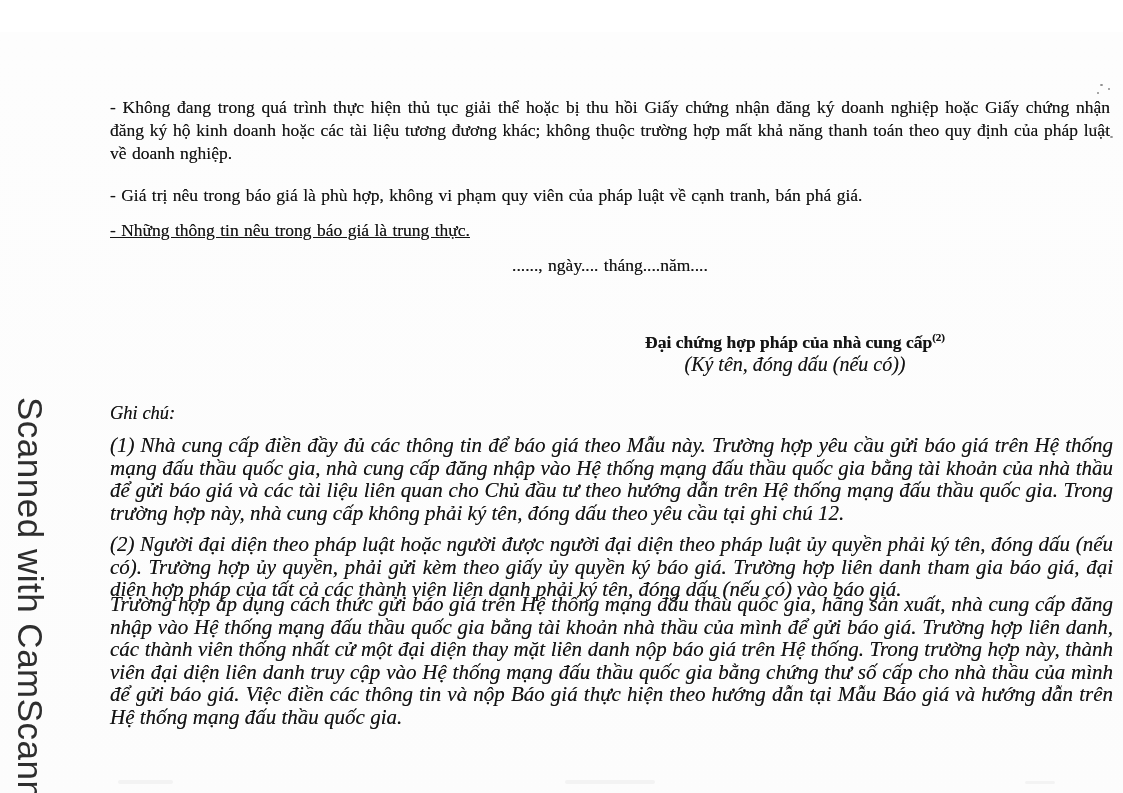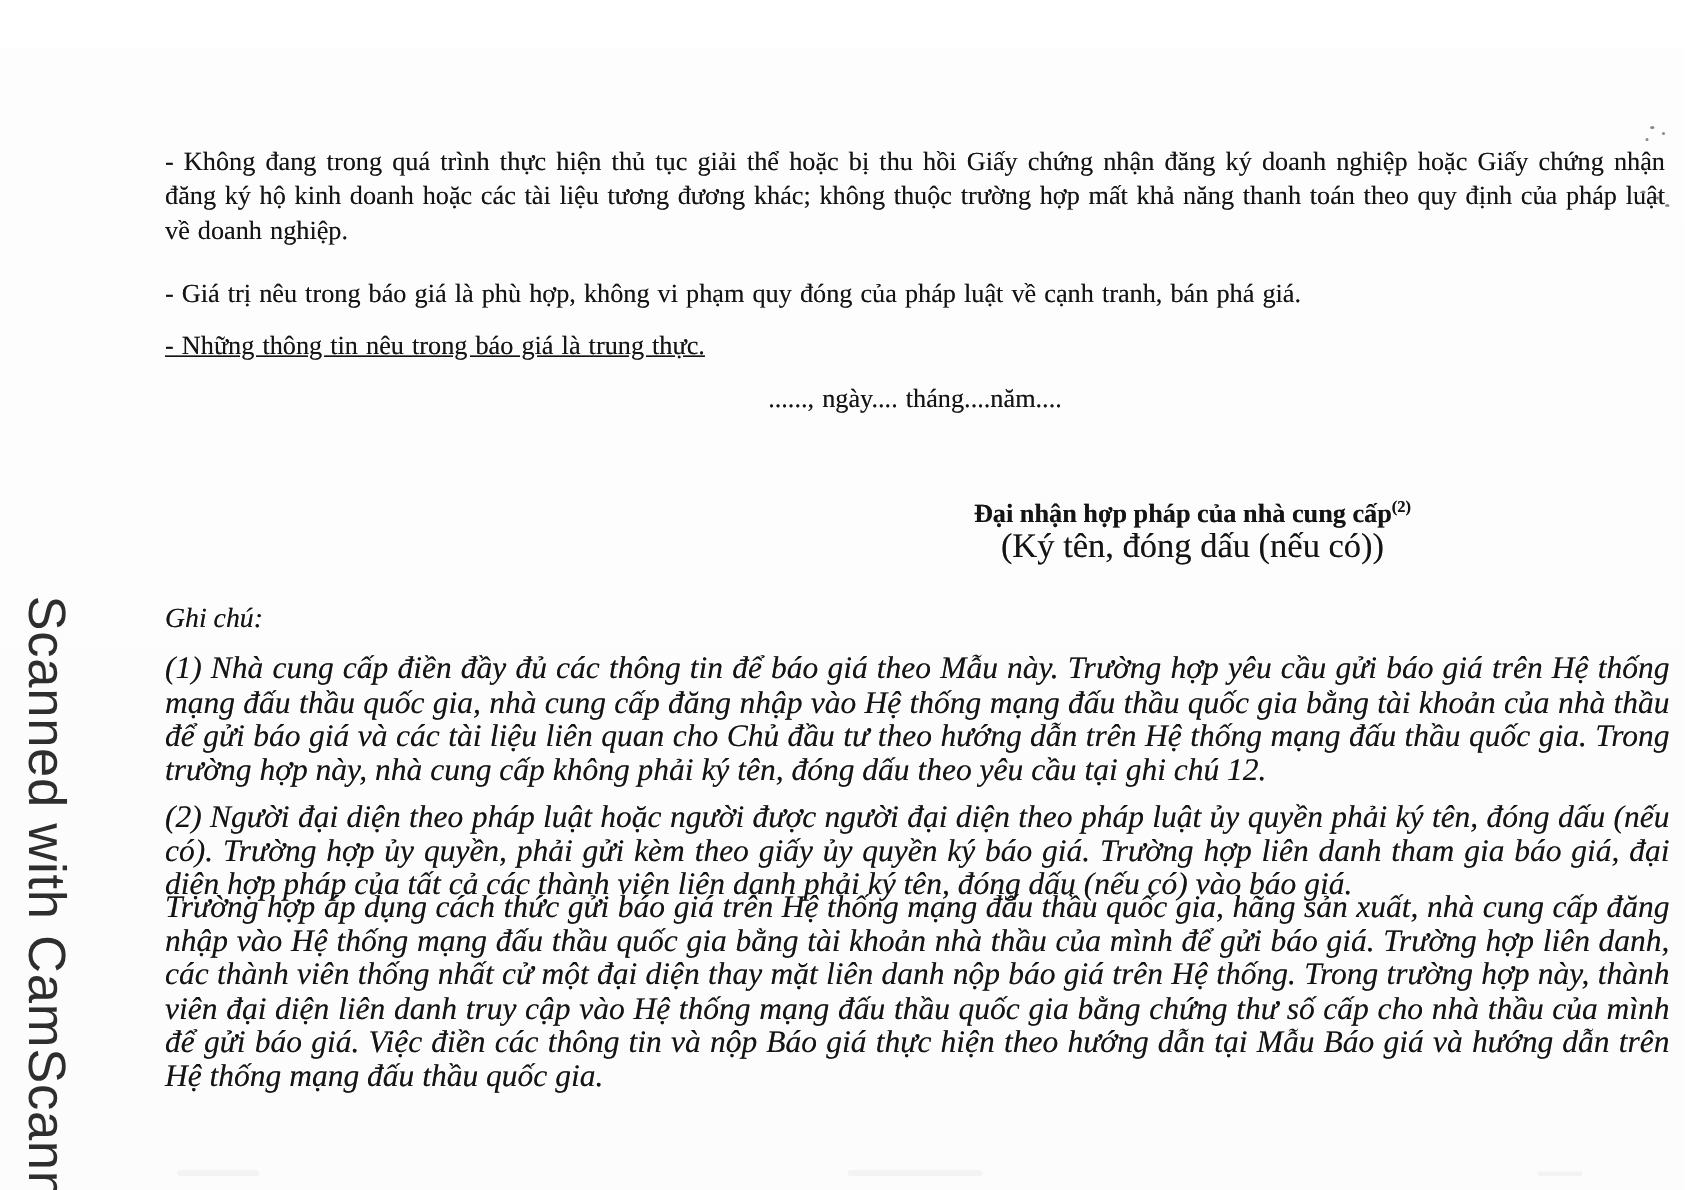--- a/index.html
+++ b/index.html
@@ -45,21 +45,22 @@
     font-weight: bold;
     font-size: 17.5px;
     line-height: 22px;
     text-shadow: 0 0 0.4px rgba(0,0,0,0.6);
   }
   .signature .sig-title sup {
     font-size: 11px;
     line-height: 0;
   }
   .signature .sig-sub {
-    font-size: 23px;
+    font-style: italic;
+    font-size: 20px;
     line-height: 22px;
     text-shadow: 0 0 0.3px rgba(0,0,0,0.5);
   }
 
   
   .notes-heading {
     position: absolute;
     left: 110px;
     top: 371px;
     font-weight: normal;
@@ -108,29 +109,29 @@
     border-radius: 2px;
   }
 </style>
 </head>
 <body>
 
 <div class="page">
 
   <div class="para p1">- Không đang trong quá trình thực hiện thủ tục giải thể hoặc bị thu hồi Giấy chứng nhận đăng ký doanh nghiệp hoặc Giấy chứng nhận đăng ký hộ kinh doanh hoặc các tài liệu tương đương khác; không thuộc trường hợp mất khả năng thanh toán theo quy định của pháp luật về doanh nghiệp.</div>
 
-  <div class="para p2">- Giá trị nêu trong báo giá là phù hợp, không vi phạm quy đóng của pháp luật về cạnh tranh, bán phá giá.</div>
+  <div class="para p2">- Giá trị nêu trong báo giá là phù hợp, không vi phạm quy viên của pháp luật về cạnh tranh, bán phá giá.</div>
 
   <div class="para p3">- Những thông tin nêu trong báo giá là trung thực.</div>
 
   <div class="para date-line">......, ngày.... tháng....năm....</div>
 
   <div class="signature">
     <div class="sig-title">
-      <span>Đại nhận hợp pháp của nhà cung cấp</span><sup>(2)</sup>
+      <span>Đại chứng hợp pháp của nhà cung cấp</span><sup>(2)</sup>
     </div>
     <div class="sig-sub">(Ký tên, đóng dấu (nếu có))</div>
   </div>
 
   <div class="notes-heading">Ghi chú:</div>
 
   <div class="note n1">(1) Nhà cung cấp điền đầy đủ các thông tin để báo giá theo Mẫu này. Trường hợp yêu cầu gửi báo giá trên Hệ thống mạng đấu thầu quốc gia, nhà cung cấp đăng nhập vào Hệ thống mạng đấu thầu quốc gia bằng tài khoản của nhà thầu để gửi báo giá và các tài liệu liên quan cho Chủ đầu tư theo hướng dẫn trên Hệ thống mạng đấu thầu quốc gia. Trong trường hợp này, nhà cung cấp không phải ký tên, đóng dấu theo yêu cầu tại ghi chú 12.</div>
 
   <div class="note n2">(2) Người đại diện theo pháp luật hoặc người được người đại diện theo pháp luật ủy quyền phải ký tên, đóng dấu (nếu có). Trường hợp ủy quyền, phải gửi kèm theo giấy ủy quyền ký báo giá. Trường hợp liên danh tham gia báo giá, đại diện hợp pháp của tất cả các thành viên liên danh phải ký tên, đóng dấu (nếu có) vào báo giá.</div>
 

